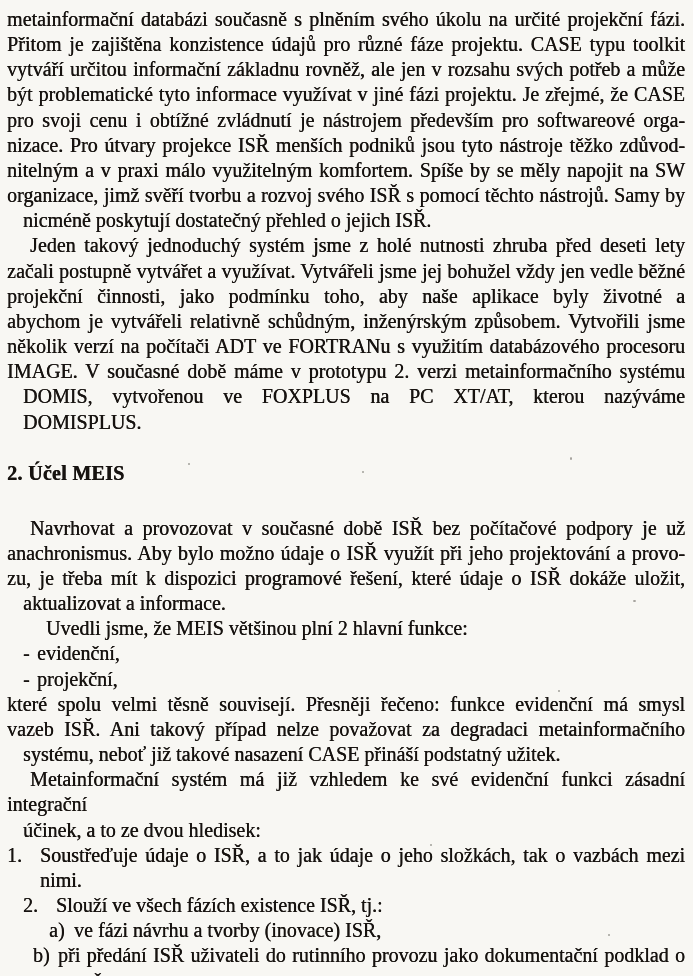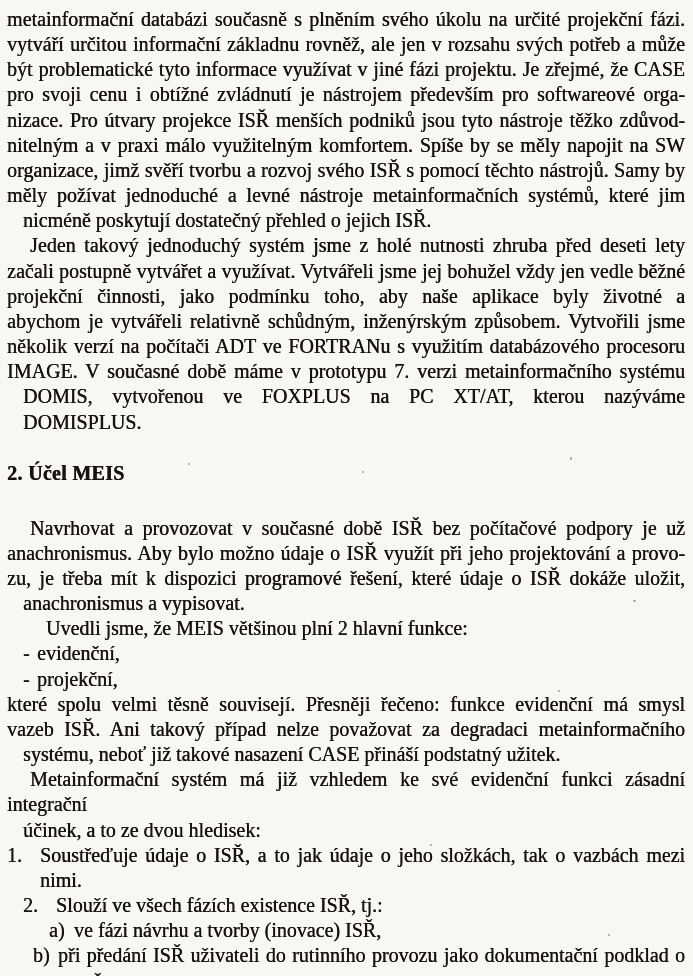--- a/index.html
+++ b/index.html
@@ -62,47 +62,47 @@
     height: 2px;
   }
 </style>
 </head>
 <body>
 
 <div class="page">
 
   <div class="para">
     <div class="ln">metainformační databázi současně s plněním svého úkolu na určité projekční fázi.</div>
+    <div class="ln">Přitom je zajištěna konzistence údajů pro různé fáze projektu. CASE typu toolkit</div>
     <div class="ln">vytváří určitou informační základnu rovněž, ale jen v rozsahu svých potřeb a může</div>
     <div class="ln">být problematické tyto informace využívat v jiné fázi projektu. Je zřejmé, že CASE</div>
     <div class="ln">pro svoji cenu i obtížné zvládnutí je nástrojem především pro softwareové orga-</div>
     <div class="ln">nizace. Pro útvary projekce ISŘ menších podniků jsou tyto nástroje těžko zdůvod-</div>
     <div class="ln">nitelným a v praxi málo využitelným komfortem. Spíše by se měly napojit na SW</div>
     <div class="ln">organizace, jimž svěří tvorbu a rozvoj svého ISŘ s pomocí těchto nástrojů. Samy by</div>
-    <div class="ln">měly požívat jednoduché a levné nástroje metainformačních systémů, které jim</div>
     <div class="ln last">nicméně poskytují dostatečný přehled o jejich ISŘ.</div>
   </div>
 
   <div class="para">
     <div class="ln ind">Jeden takový jednoduchý systém jsme z holé nutnosti zhruba před deseti lety</div>
     <div class="ln">začali postupně vytvářet a využívat. Vytvářeli jsme jej bohužel vždy jen vedle běžné</div>
     <div class="ln">projekční činnosti, jako podmínku toho, aby naše aplikace byly životné a</div>
     <div class="ln">abychom je vytvářeli relativně schůdným, inženýrským způsobem. Vytvořili jsme</div>
     <div class="ln">několik verzí na počítači ADT ve FORTRANu s využitím databázového procesoru</div>
-    <div class="ln">IMAGE. V současné době máme v prototypu 7. verzi metainformačního systému</div>
+    <div class="ln">IMAGE. V současné době máme v prototypu 2. verzi metainformačního systému</div>
     <div class="ln last">DOMIS, vytvořenou ve FOXPLUS na PC XT/AT, kterou nazýváme DOMISPLUS.</div>
   </div>
 
   <h2 class="heading">2. Účel MEIS</h2>
 
   <div class="para">
     <div class="ln ind">Navrhovat a provozovat v současné době ISŘ bez počítačové podpory je už</div>
     <div class="ln">anachronismus. Aby bylo možno údaje o ISŘ využít při jeho projektování a provo-</div>
     <div class="ln">zu, je třeba mít k dispozici programové řešení, které údaje o ISŘ dokáže uložit,</div>
-    <div class="ln last">anachronismus a vypisovat.</div>
+    <div class="ln last">aktualizovat a informace.</div>
   </div>
 
   <div class="para">
     <div class="ln ind last">Uvedli jsme, že MEIS většinou plní 2 hlavní funkce:</div>
   </div>
 
   <div class="dash">
     <div class="li last">
       <span class="mk">-</span><span>evidenční,</span>
     </div>

